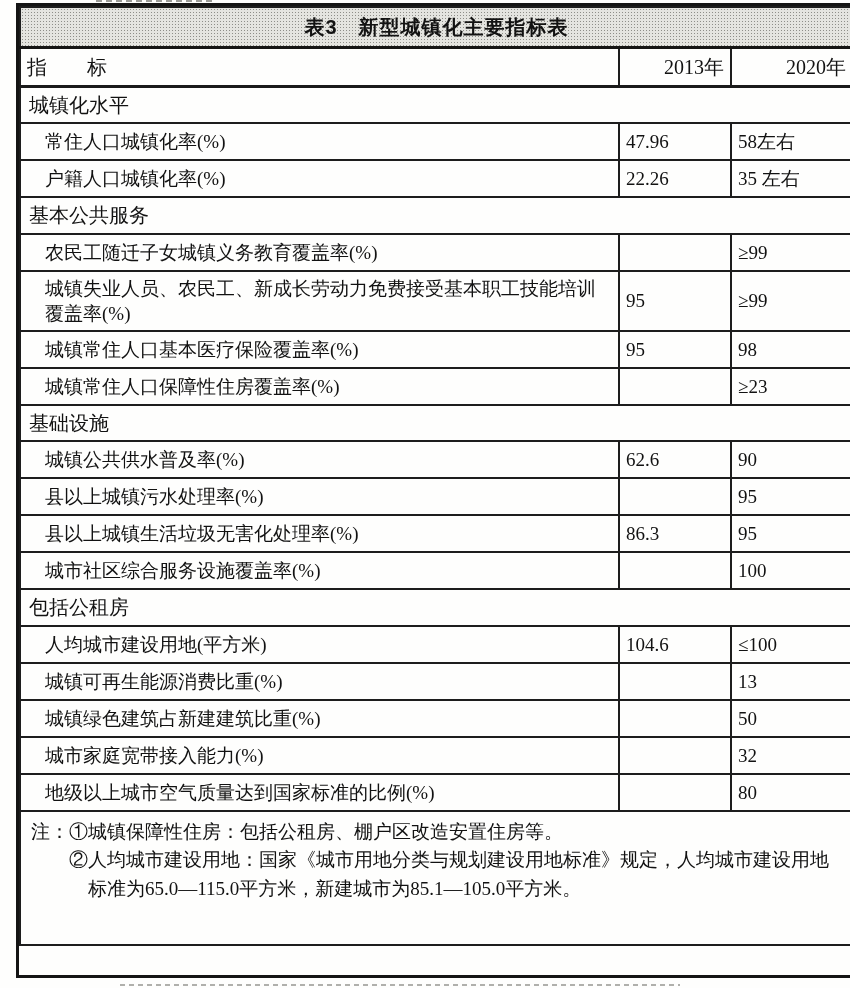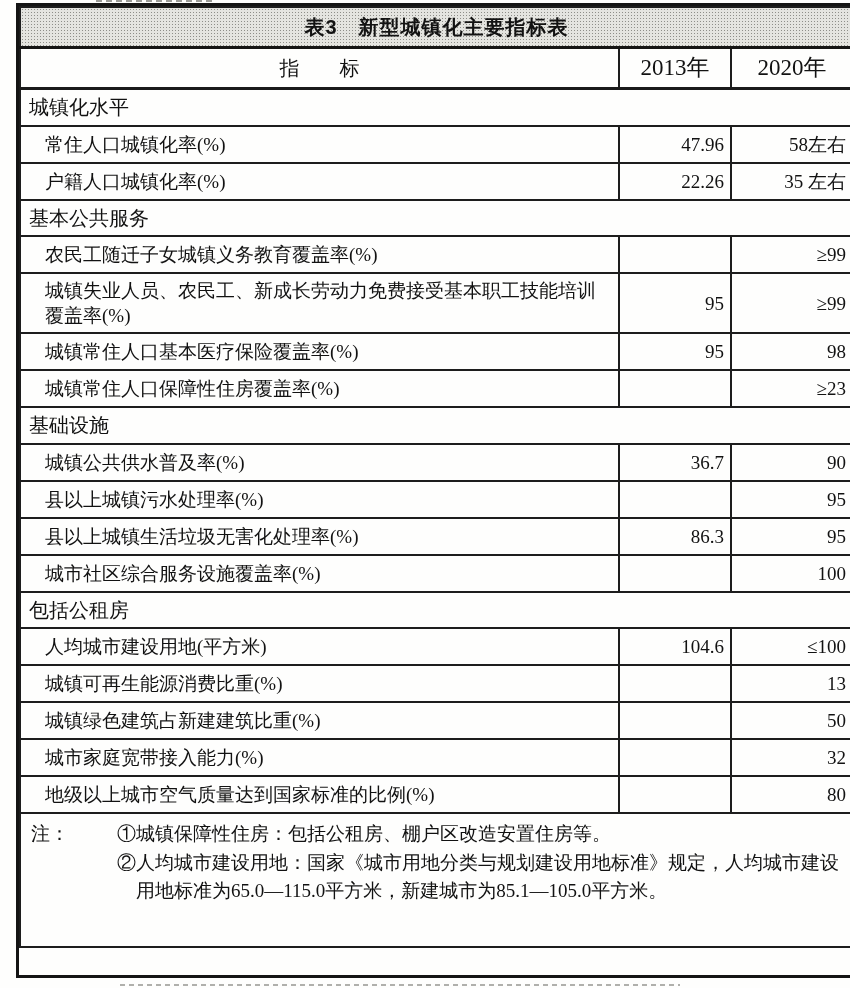--- a/index.html
+++ b/index.html
@@ -53,51 +53,51 @@
     font-weight:700;
     font-size:20px;
     letter-spacing:1px;
     background-color:#e4e4e0;
     background-image:radial-gradient(circle, #8e8e89 0.8px, transparent 0.9px);
     background-size:3px 3px;
     border-bottom:3px solid #141414;
   }
 
   td.header-ind {
-    height:28px; text-align:center; font-size:20px;
+    height:28px; text-align:left; font-size:20px;
     border-bottom:3px solid #1a1a1a;
   }
   td.header-year {
-    height:28px; text-align:center; font-size:23px;
+    height:28px; text-align:right; font-size:20px;
     border-bottom:3px solid #1a1a1a;
   }
 
   tr.section-row td {
     height:26px;
     padding-left:8px;
     font-size:20px;
   }
   tr.data-row td.ind-cell {
     padding-left:24px;
     height:27px;
     font-size:19px;
   }
   tr.data-row td.val-cell {
-    text-align:right;
+    text-align:left;
     font-size:19px;
   }
 
   td.notes-cell {
     vertical-align:top;
     padding:6px 10px 8px 10px;
     height:118px;
   }
   .notes-wrap { position:relative; padding-left:38px; font-size:19px; line-height:1.5; }
   .notes-label { position:absolute; left:0; top:0; }
-  .note-item { padding-left:1em; text-indent:-1em;margin-left:48px; }
+  .note-item { padding-left:1em; text-indent:-1em; }
 </style>
 </head>
 <body>
 
 <div class="page">
   <div class="artifact-top"></div>
 
   <div class="table-frame">
     <table class="main">
       <colgroup>
@@ -149,21 +149,21 @@
           <tr class="data-row">
             <td class="ind-cell">城镇常住人口保障性住房覆盖率(%)</td>
             <td class="val-cell"></td>
             <td class="val-cell">≥23</td>
           </tr>
           <tr class="section-row">
             <td colspan="3">基础设施</td>
           </tr>
           <tr class="data-row">
             <td class="ind-cell">城镇公共供水普及率(%)</td>
-            <td class="val-cell">36.7</td>
+            <td class="val-cell">62.6</td>
             <td class="val-cell">90</td>
           </tr>
           <tr class="data-row">
             <td class="ind-cell">县以上城镇污水处理率(%)</td>
             <td class="val-cell"></td>
             <td class="val-cell">95</td>
           </tr>
           <tr class="data-row">
             <td class="ind-cell">县以上城镇生活垃圾无害化处理率(%)</td>
             <td class="val-cell">86.3</td>

